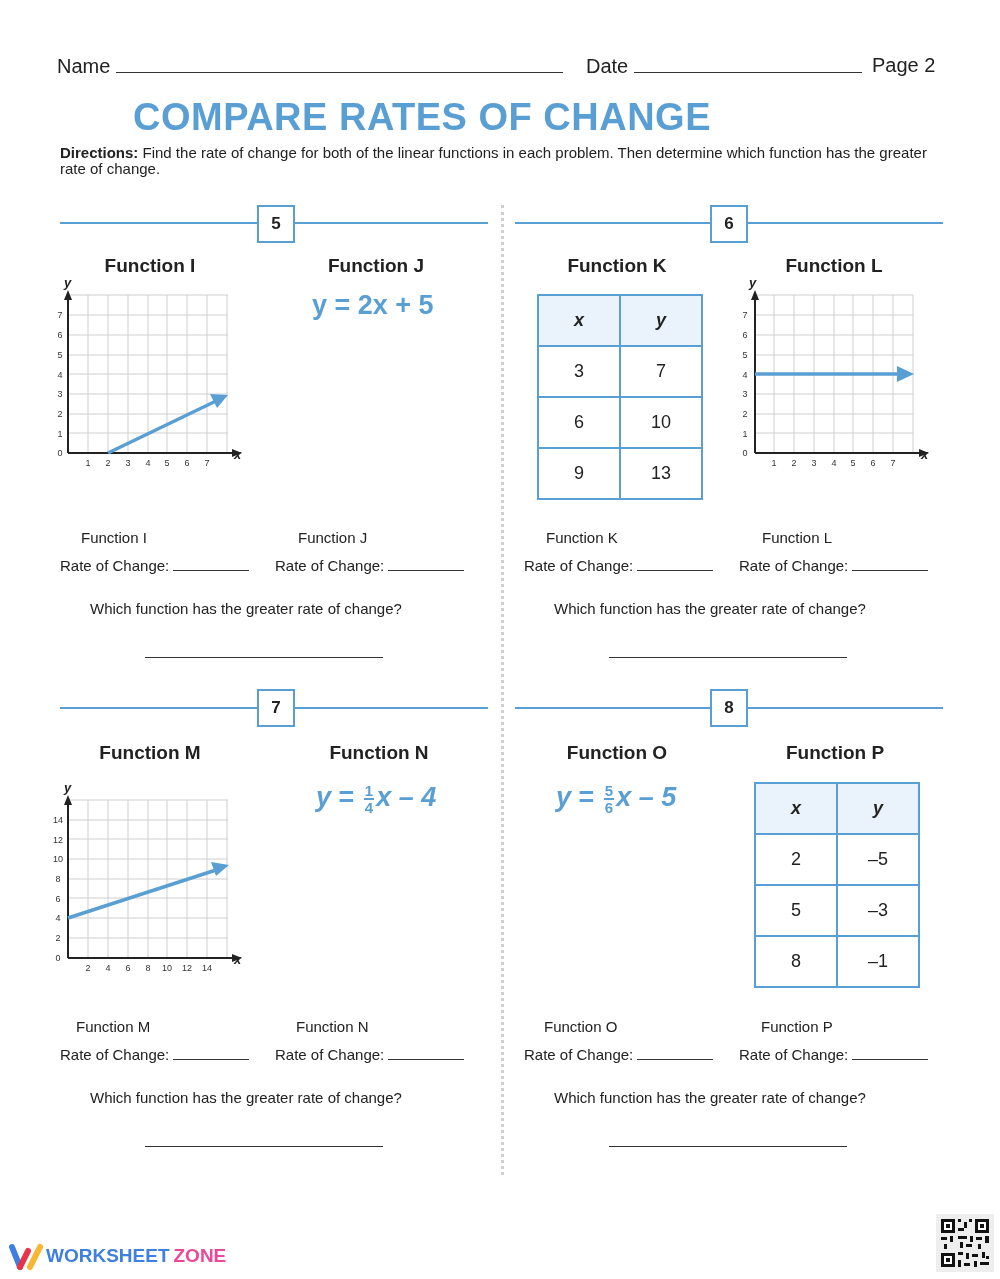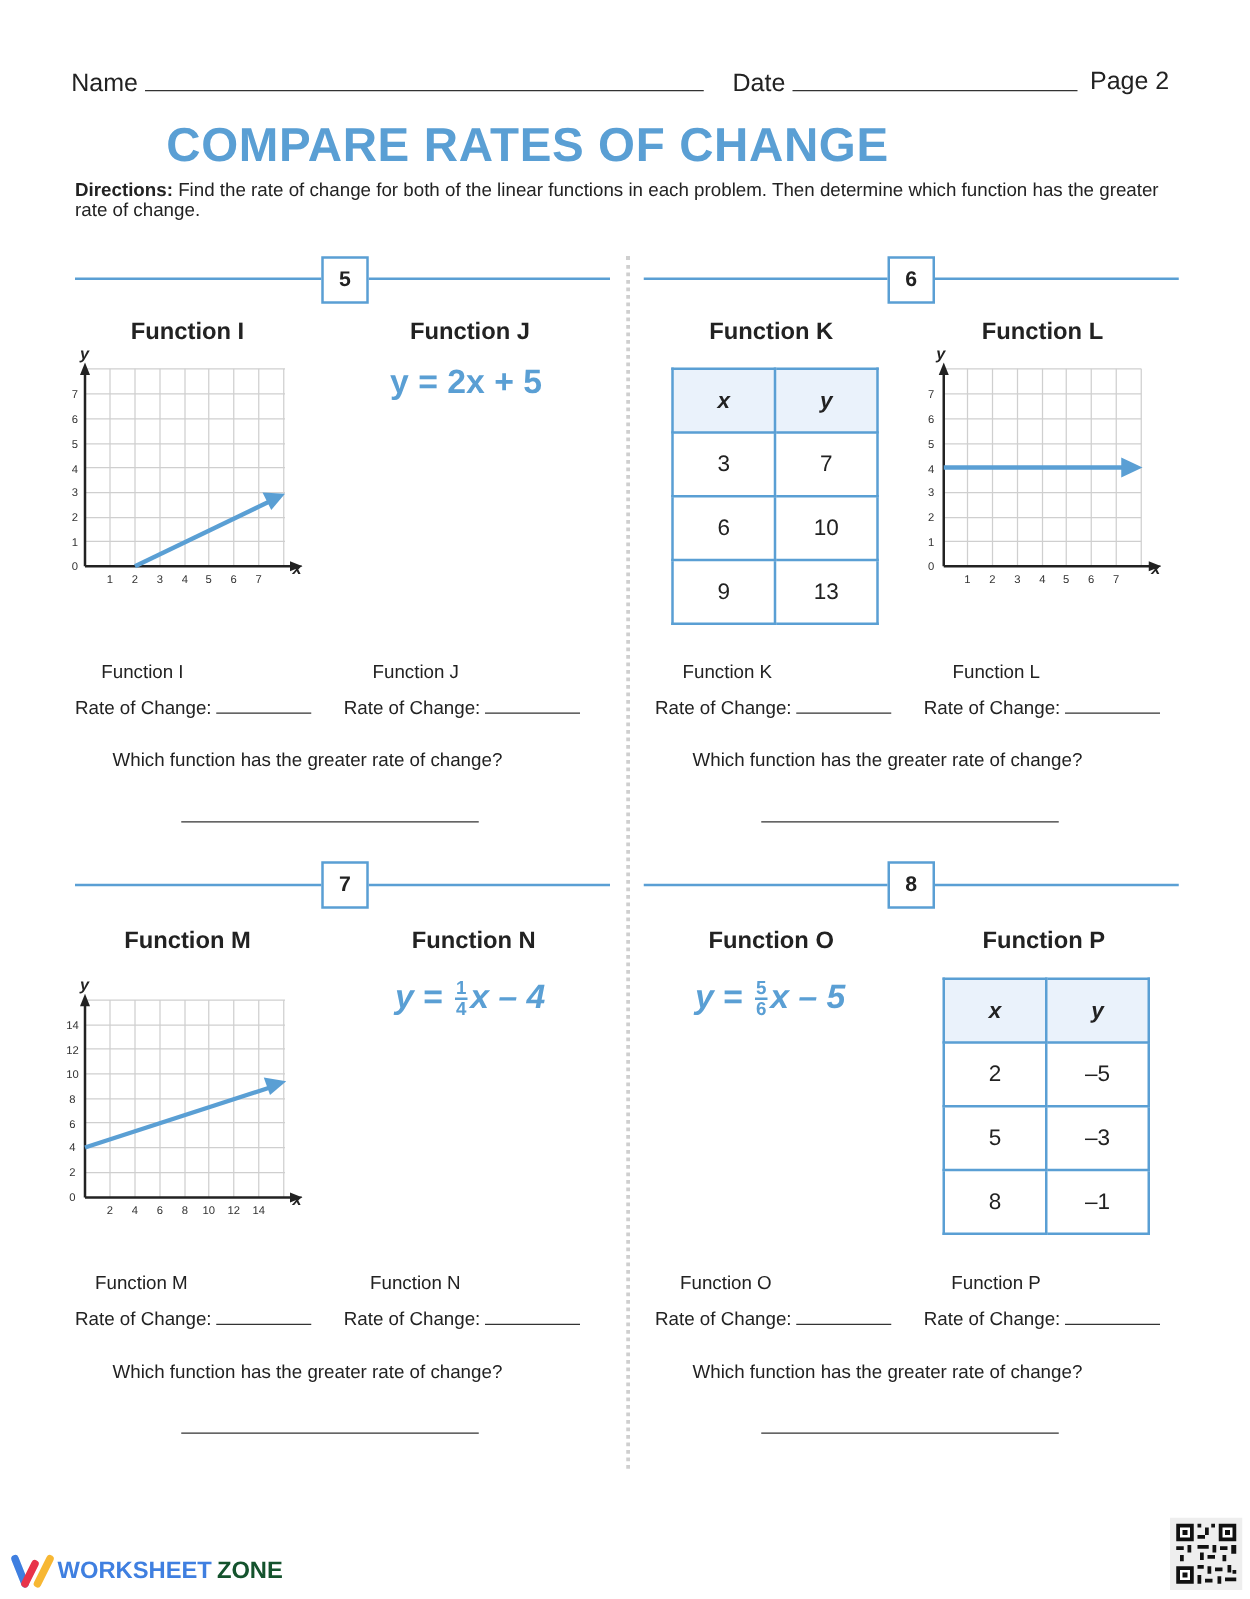--- a/index.html
+++ b/index.html
@@ -289,21 +289,21 @@
 <div class="abs lbl" style="left:524px;top:1045px;"><span>Rate of Change:</span><span class="blank"></span></div>
 <div class="abs lbl" style="left:739px;top:1045px;"><span>Rate of Change:</span><span class="blank"></span></div>
 <div class="abs lbl" style="left:554px;top:1089px;">Which function has the greater rate of change?</div>
 <div class="abs ans" style="left:609px;top:1146px;"></div>
 
 <div class="abs footer-brand">
   <svg width="38" height="28" style="vertical-align:middle;">
     <line x1="4" y1="4" x2="12" y2="24" stroke="#3f7fe0" stroke-width="6" stroke-linecap="round"></line>
     <line x1="12" y1="24" x2="20" y2="8" stroke="#e8334a" stroke-width="6" stroke-linecap="round"></line>
     <line x1="22" y1="24" x2="32" y2="4" stroke="#f7b733" stroke-width="6" stroke-linecap="round"></line>
-  </svg><span style="color:#3f7fe0;">WORKSHEET</span><span style="color:#14532d;margin-left:4px;margin-top:48px;">ZONE</span>
+  </svg><span style="color:#3f7fe0;">WORKSHEET</span><span style="color:#ec4899;margin-left:4px;margin-top:48px;">ZONE</span>
 </div>
 <div class="abs scan">Scan Here For Digital Version</div>
 <svg class="abs" style="left:936px;top:1214px;" width="58" height="58">
   <rect x="0" y="0" width="58" height="58" fill="#eee"></rect>
   <g fill="#111">
     <rect x="5" y="5" width="14" height="14"></rect>
       <rect x="8" y="8" width="8" height="8" fill="#fff"></rect>
       <rect x="10" y="10" width="4" height="4"></rect>
     <rect x="39" y="5" width="14" height="14"></rect>
       <rect x="42" y="8" width="8" height="8" fill="#fff"></rect>

